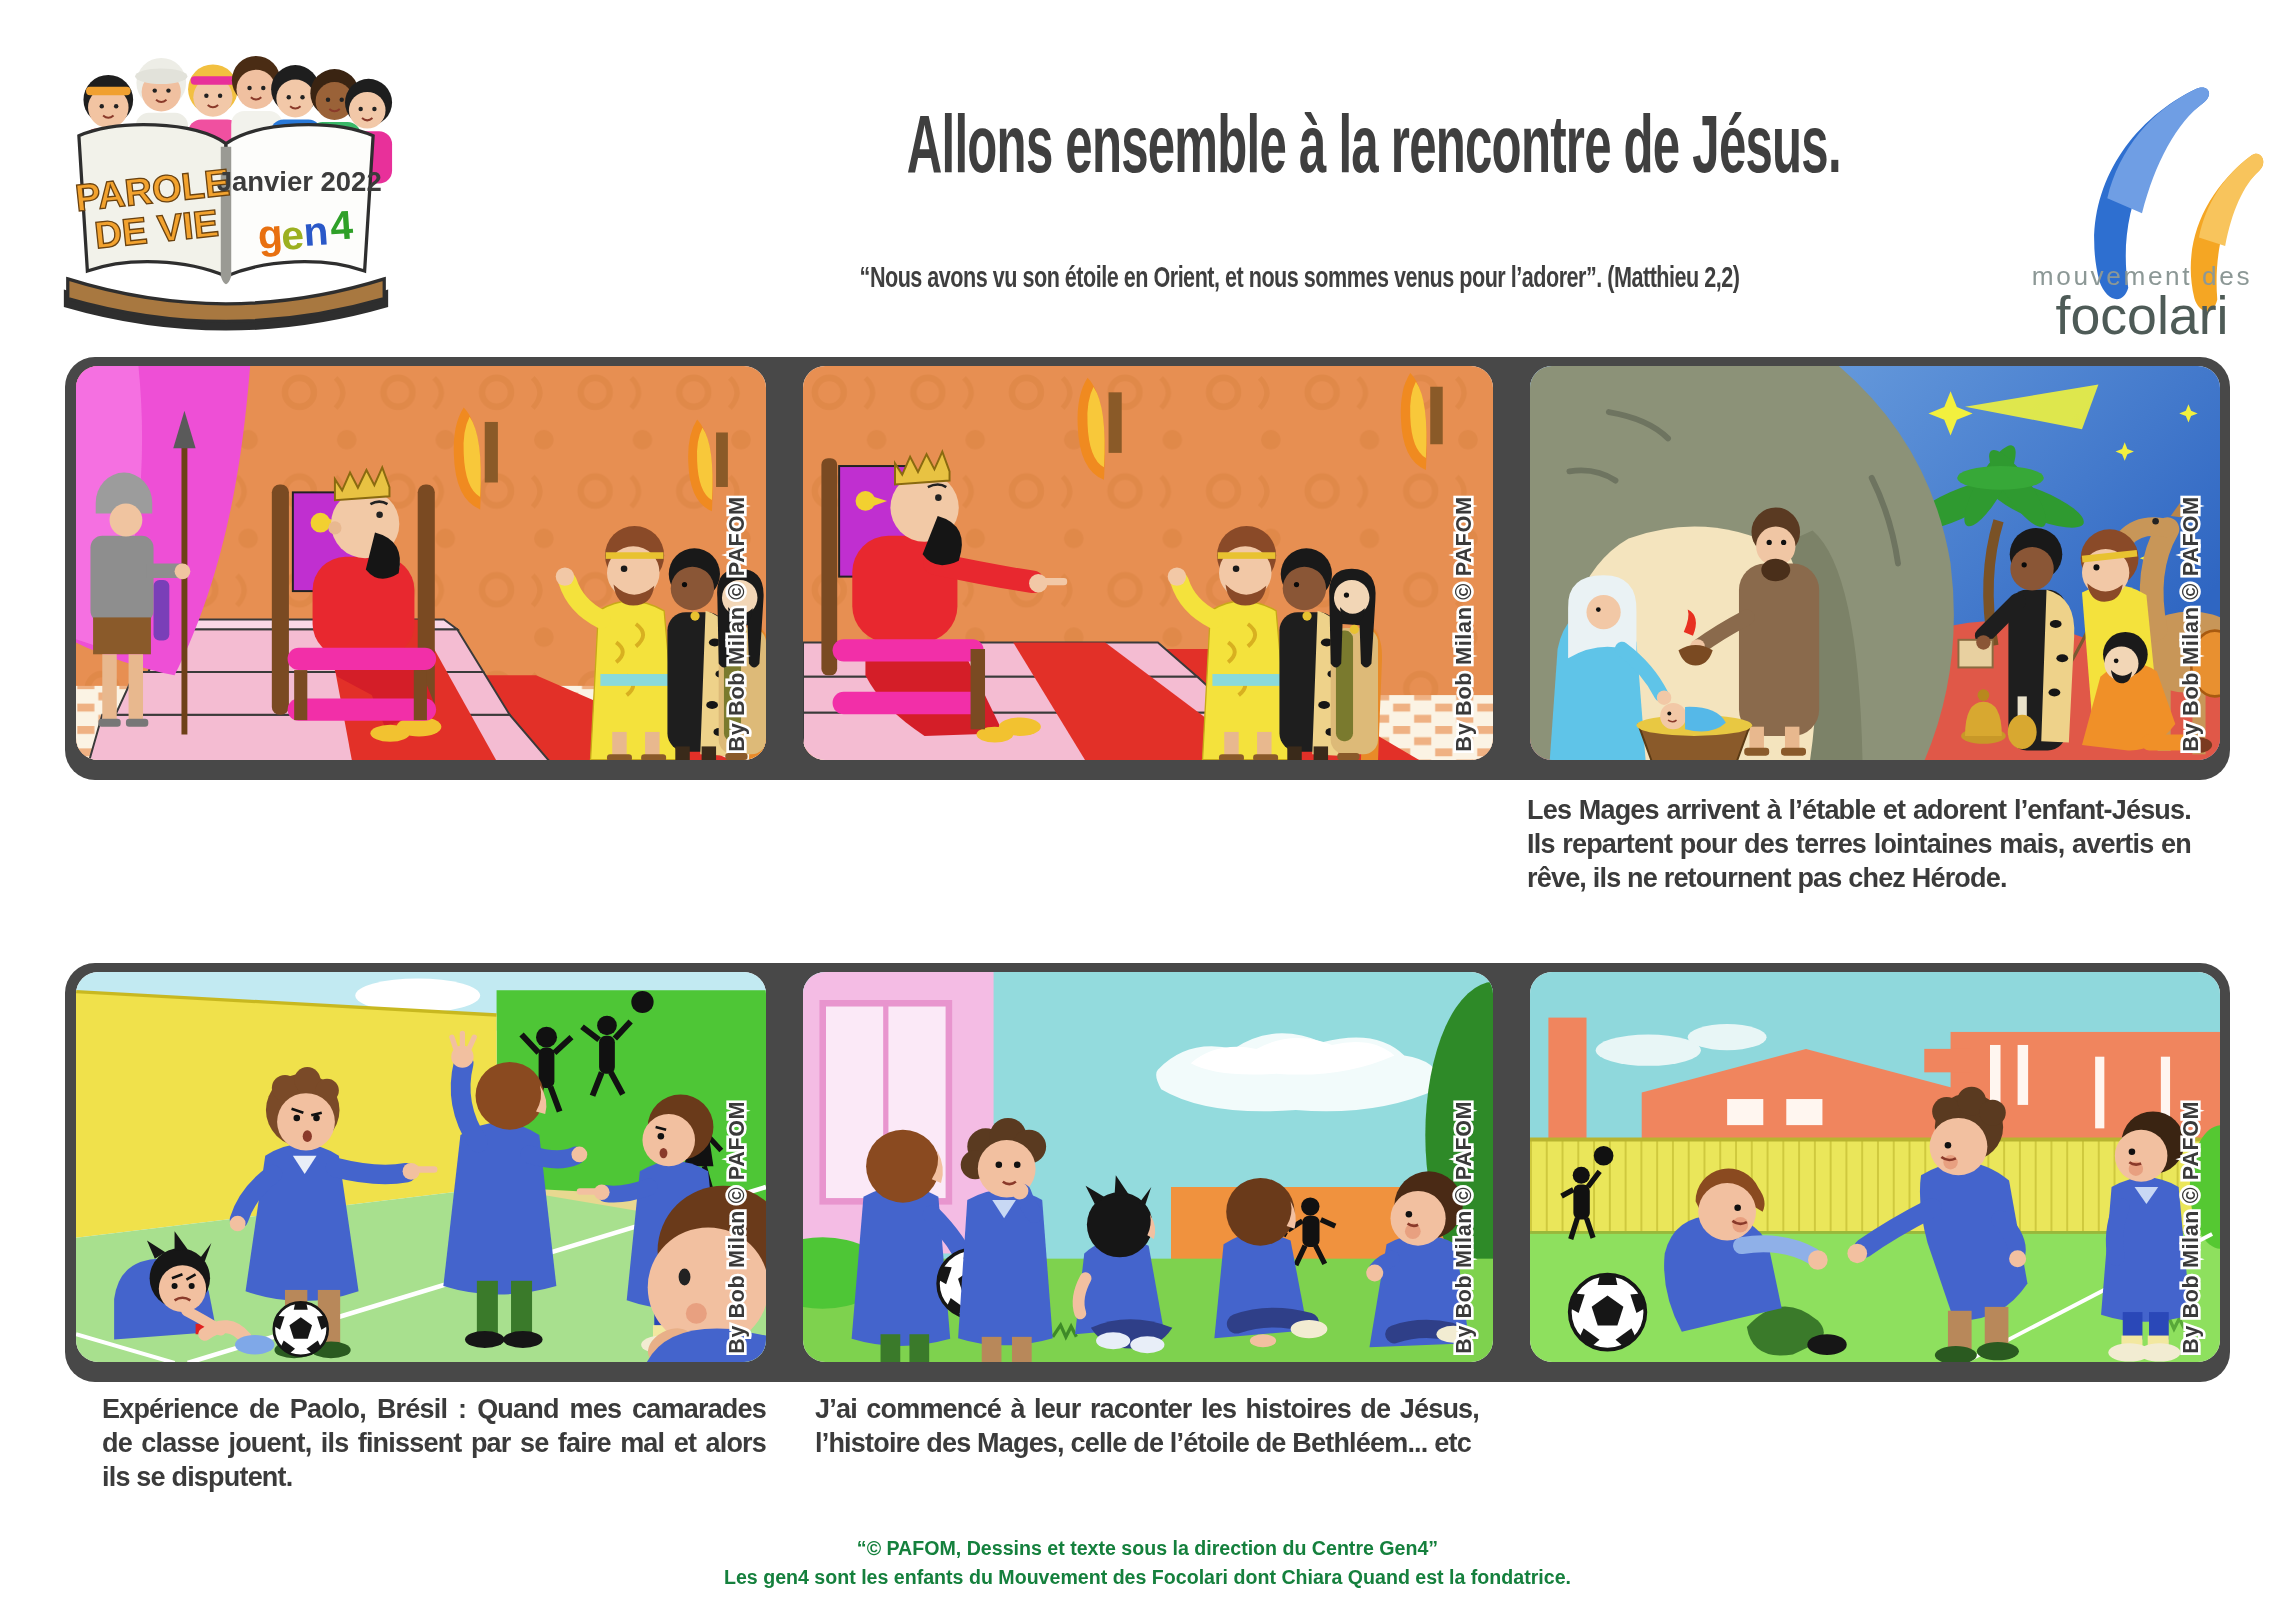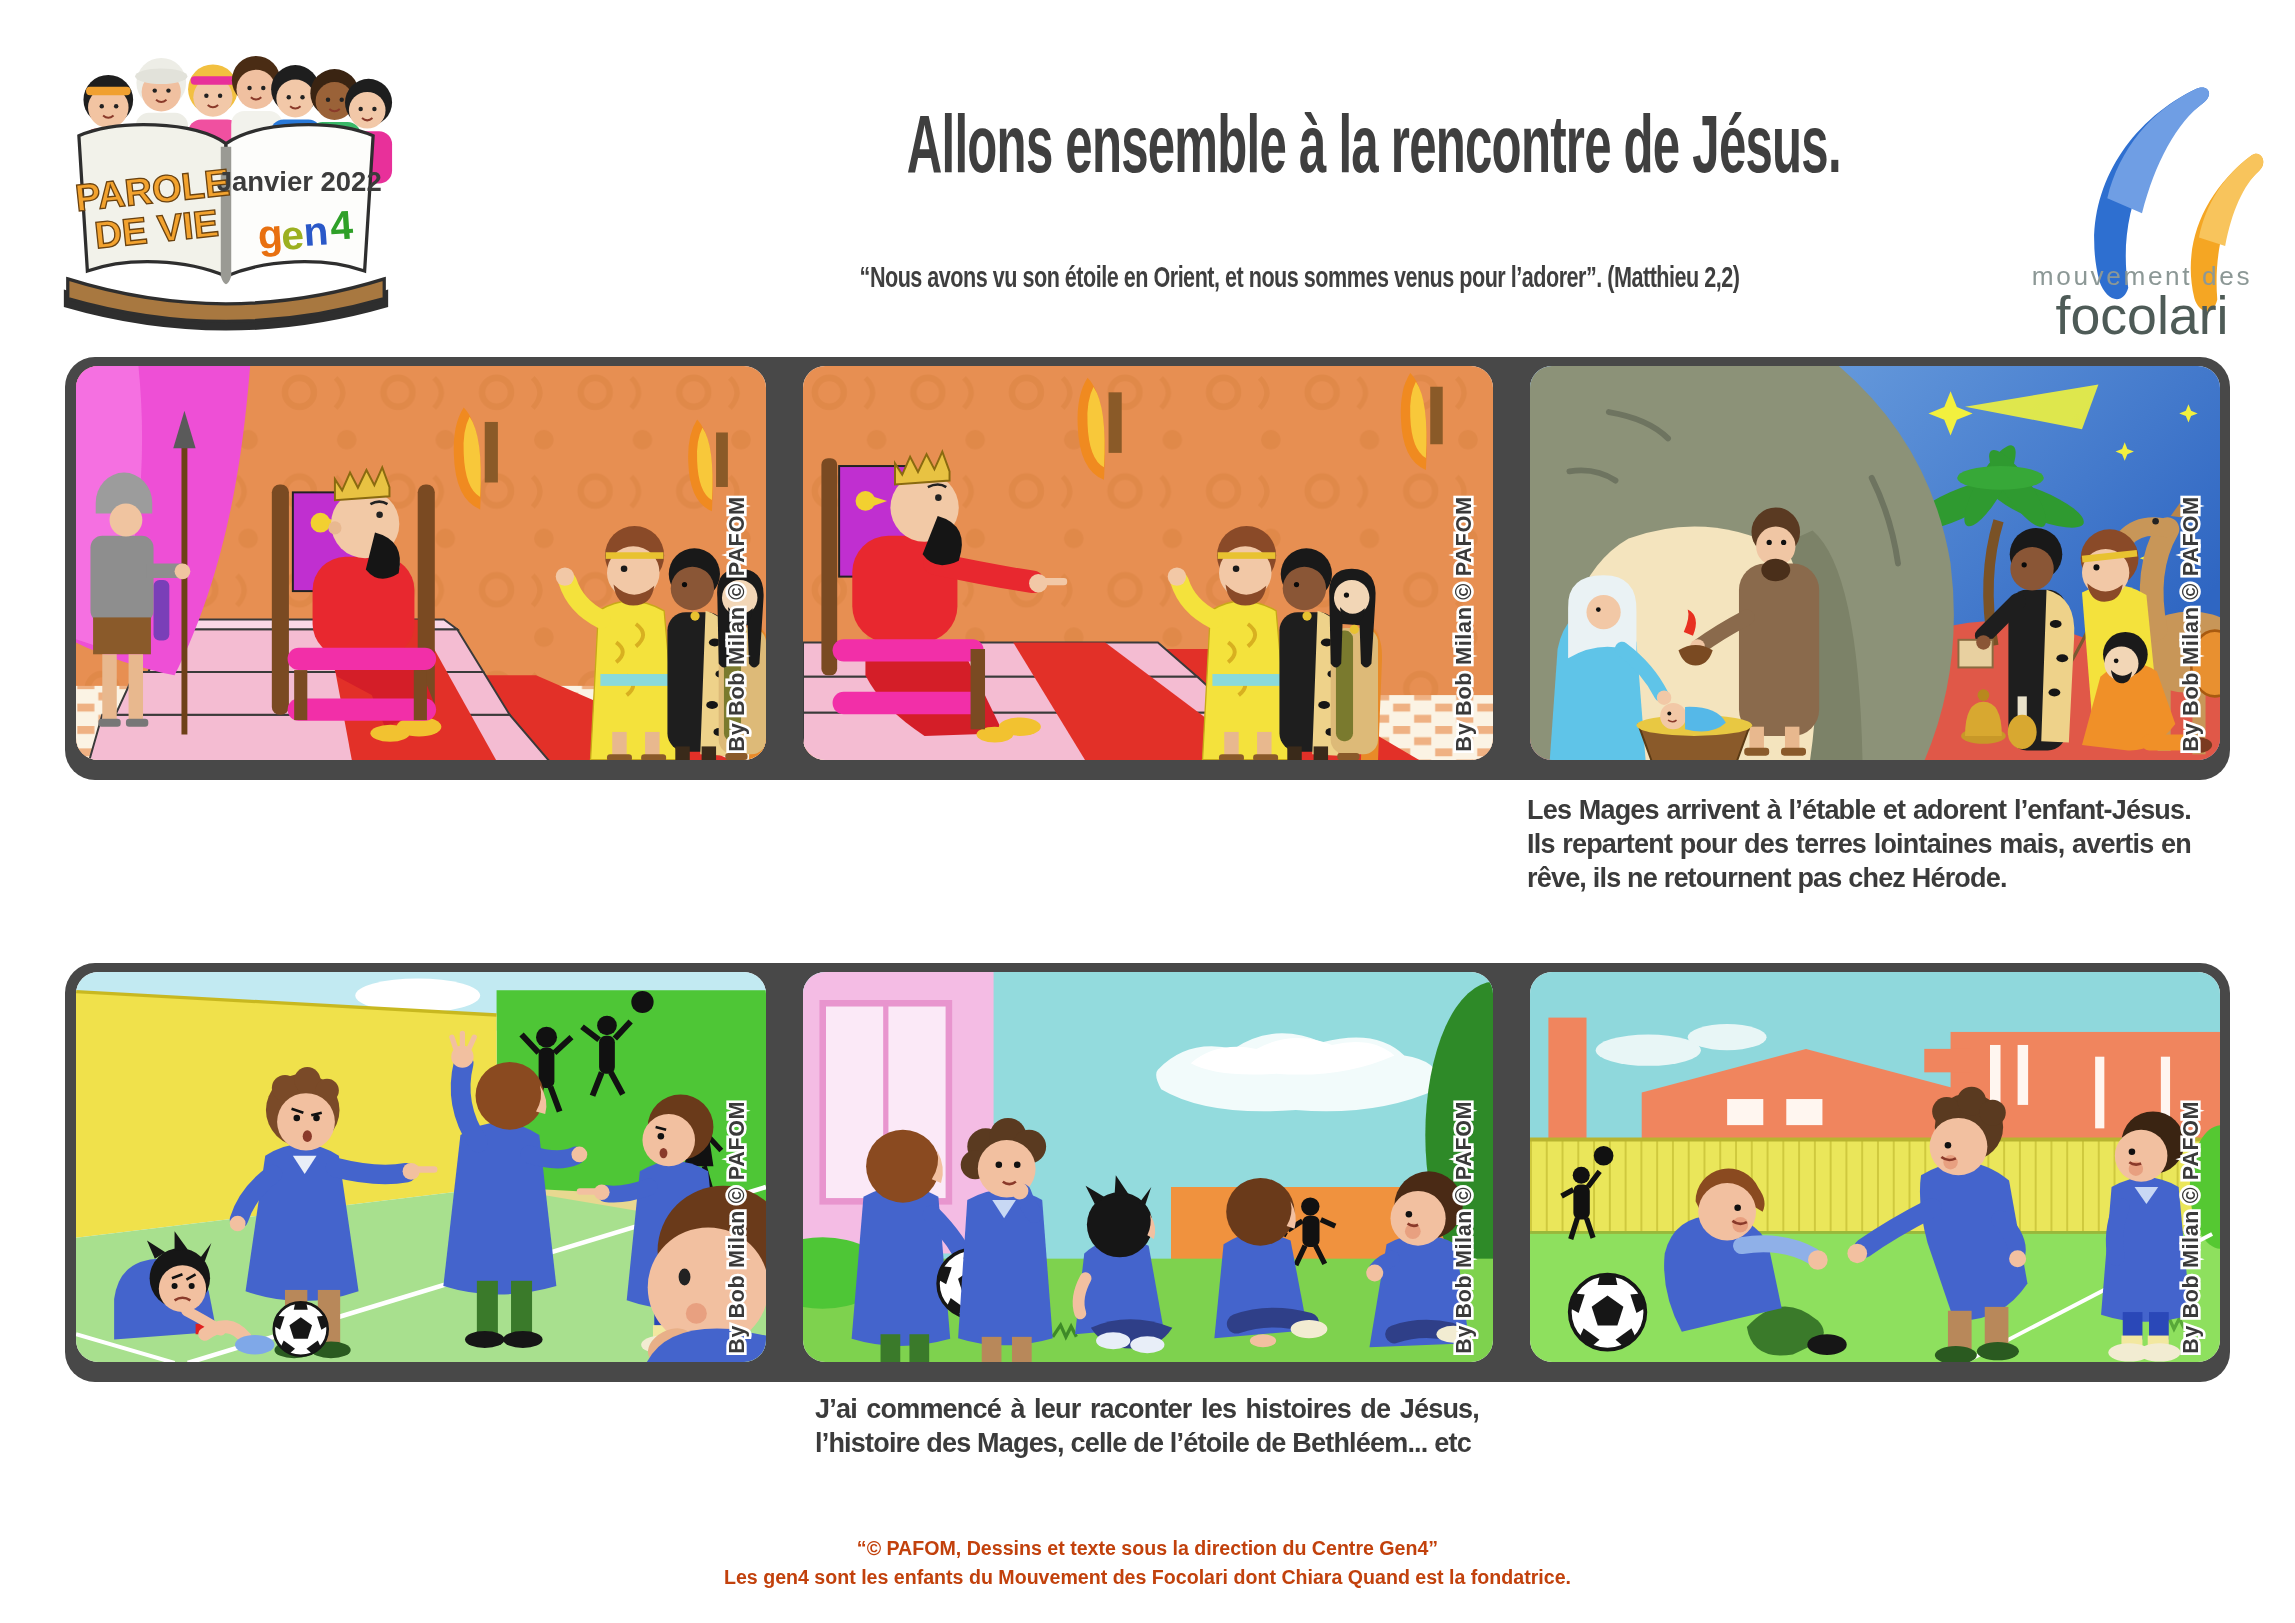--- a/index.html
+++ b/index.html
@@ -26,21 +26,21 @@
   .panel svg{width:100%;height:100%;display:block;}
 
   
   .caption{position:absolute;width:664px;font-size:27px;font-weight:bold;color:#3B3B3B;
            text-align:justify;line-height:1.26;letter-spacing:-0.8px;margin:0;}
   .cr1{top:793px;} .cr2{top:1392px;}
   .cc1{left:102px;} .cc2{left:815px;} .cc3{left:1527px;}
 
   
   .footer{position:absolute;left:0;top:1534px;width:2295px;text-align:center;
-          font-size:19.6px;font-weight:bold;color:#c2410c;line-height:1.5;}
+          font-size:19.6px;font-weight:bold;color:#15803d;line-height:1.5;}
 
   .credit-txt{font-family:"Liberation Sans",sans-serif;}
 </style>
 </head>
 <body>
 
 <svg width="0" height="0" style="position:absolute" aria-hidden="true">
   <defs>
     <pattern id="damask" width="150" height="150" patternUnits="userSpaceOnUse">
       <circle cx="40" cy="40" r="22" fill="none" stroke="#D8813F" stroke-width="10"></circle>
@@ -703,20 +703,21 @@
           <rect x="900" y="558" width="32" height="16" fill="#F2E8A0"></rect>
           <rect x="940" y="558" width="32" height="16" fill="#F2E8A0"></rect>
           <ellipse cx="912" cy="584" rx="32" ry="14" fill="#F2ECD2"></ellipse>
           <ellipse cx="958" cy="584" rx="32" ry="14" fill="#F2ECD2"></ellipse>
         </g>
         <text class="credit-txt" transform="translate(1016,586) rotate(-90)" font-size="33" font-weight="bold" fill="#3A3A3A" stroke="#FFFFFF" stroke-width="8" paint-order="stroke" letter-spacing="1">By Bob Milan © PAFOM</text>
       </svg>
     </div>
   </div>
 
+  <p class="caption cr2 cc1">Expérience de Paolo, Brésil : Quand mes camarades de classe jouent, ils finissent par se faire mal et alors ils se disputent.</p>
   <p class="caption cr2 cc2">J’ai commencé à leur raconter les histoires de Jésus, l’histoire des Mages, celle de l’étoile de Bethléem... etc</p>
 
   <div class="footer">
     <div>“© PAFOM, Dessins et texte sous la direction du Centre Gen4”</div>
     <div>Les gen4 sont les enfants du Mouvement des Focolari dont Chiara Quand est la fondatrice.</div>
   </div>
 
 </div>
 
 

